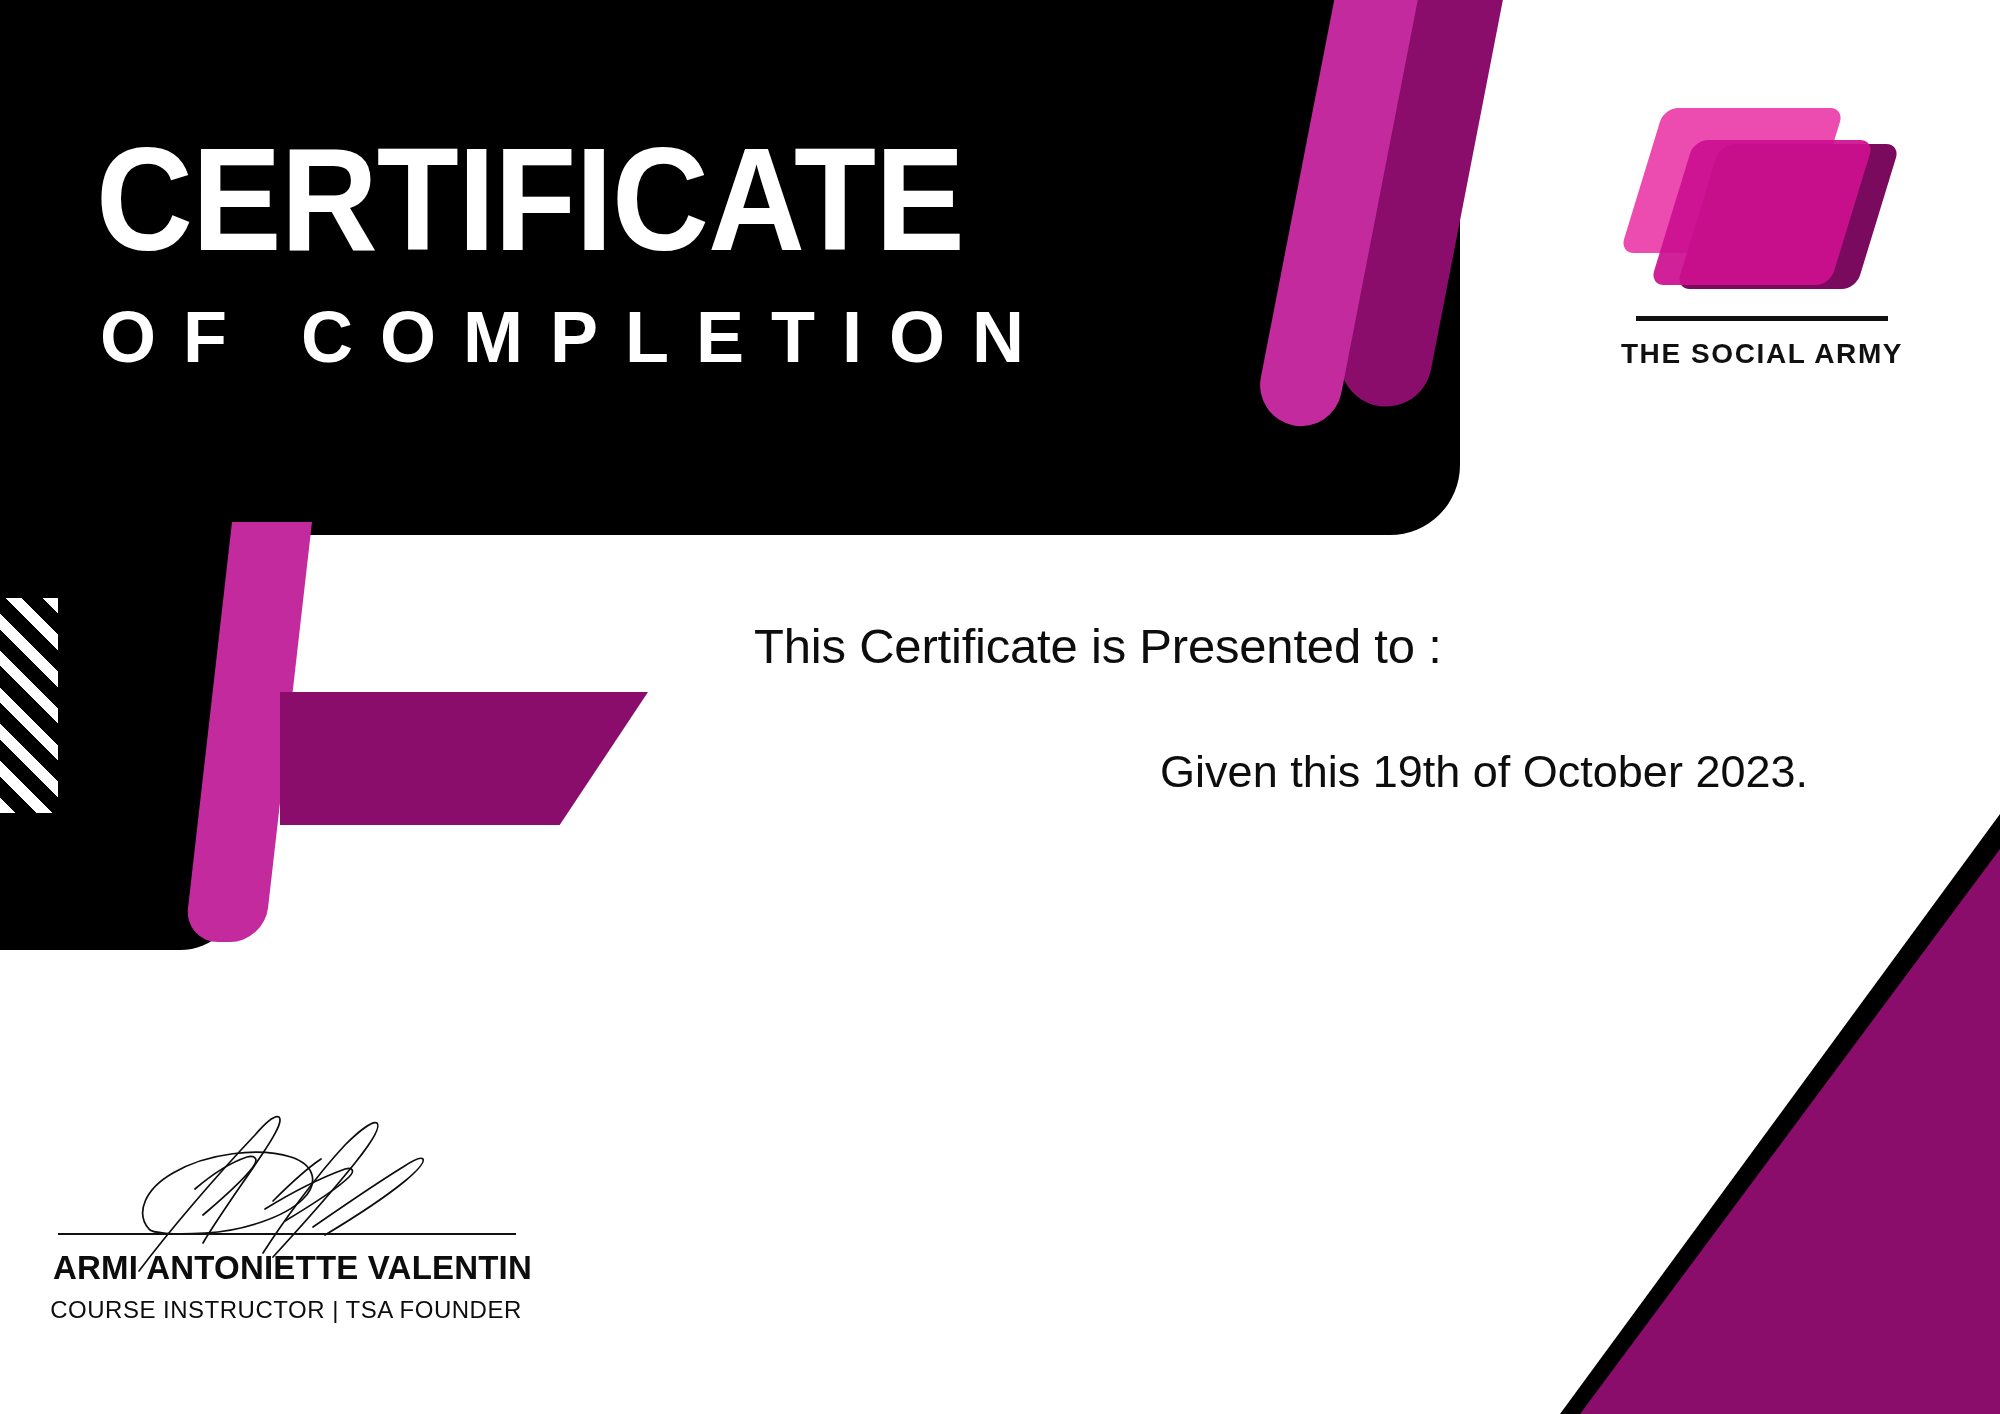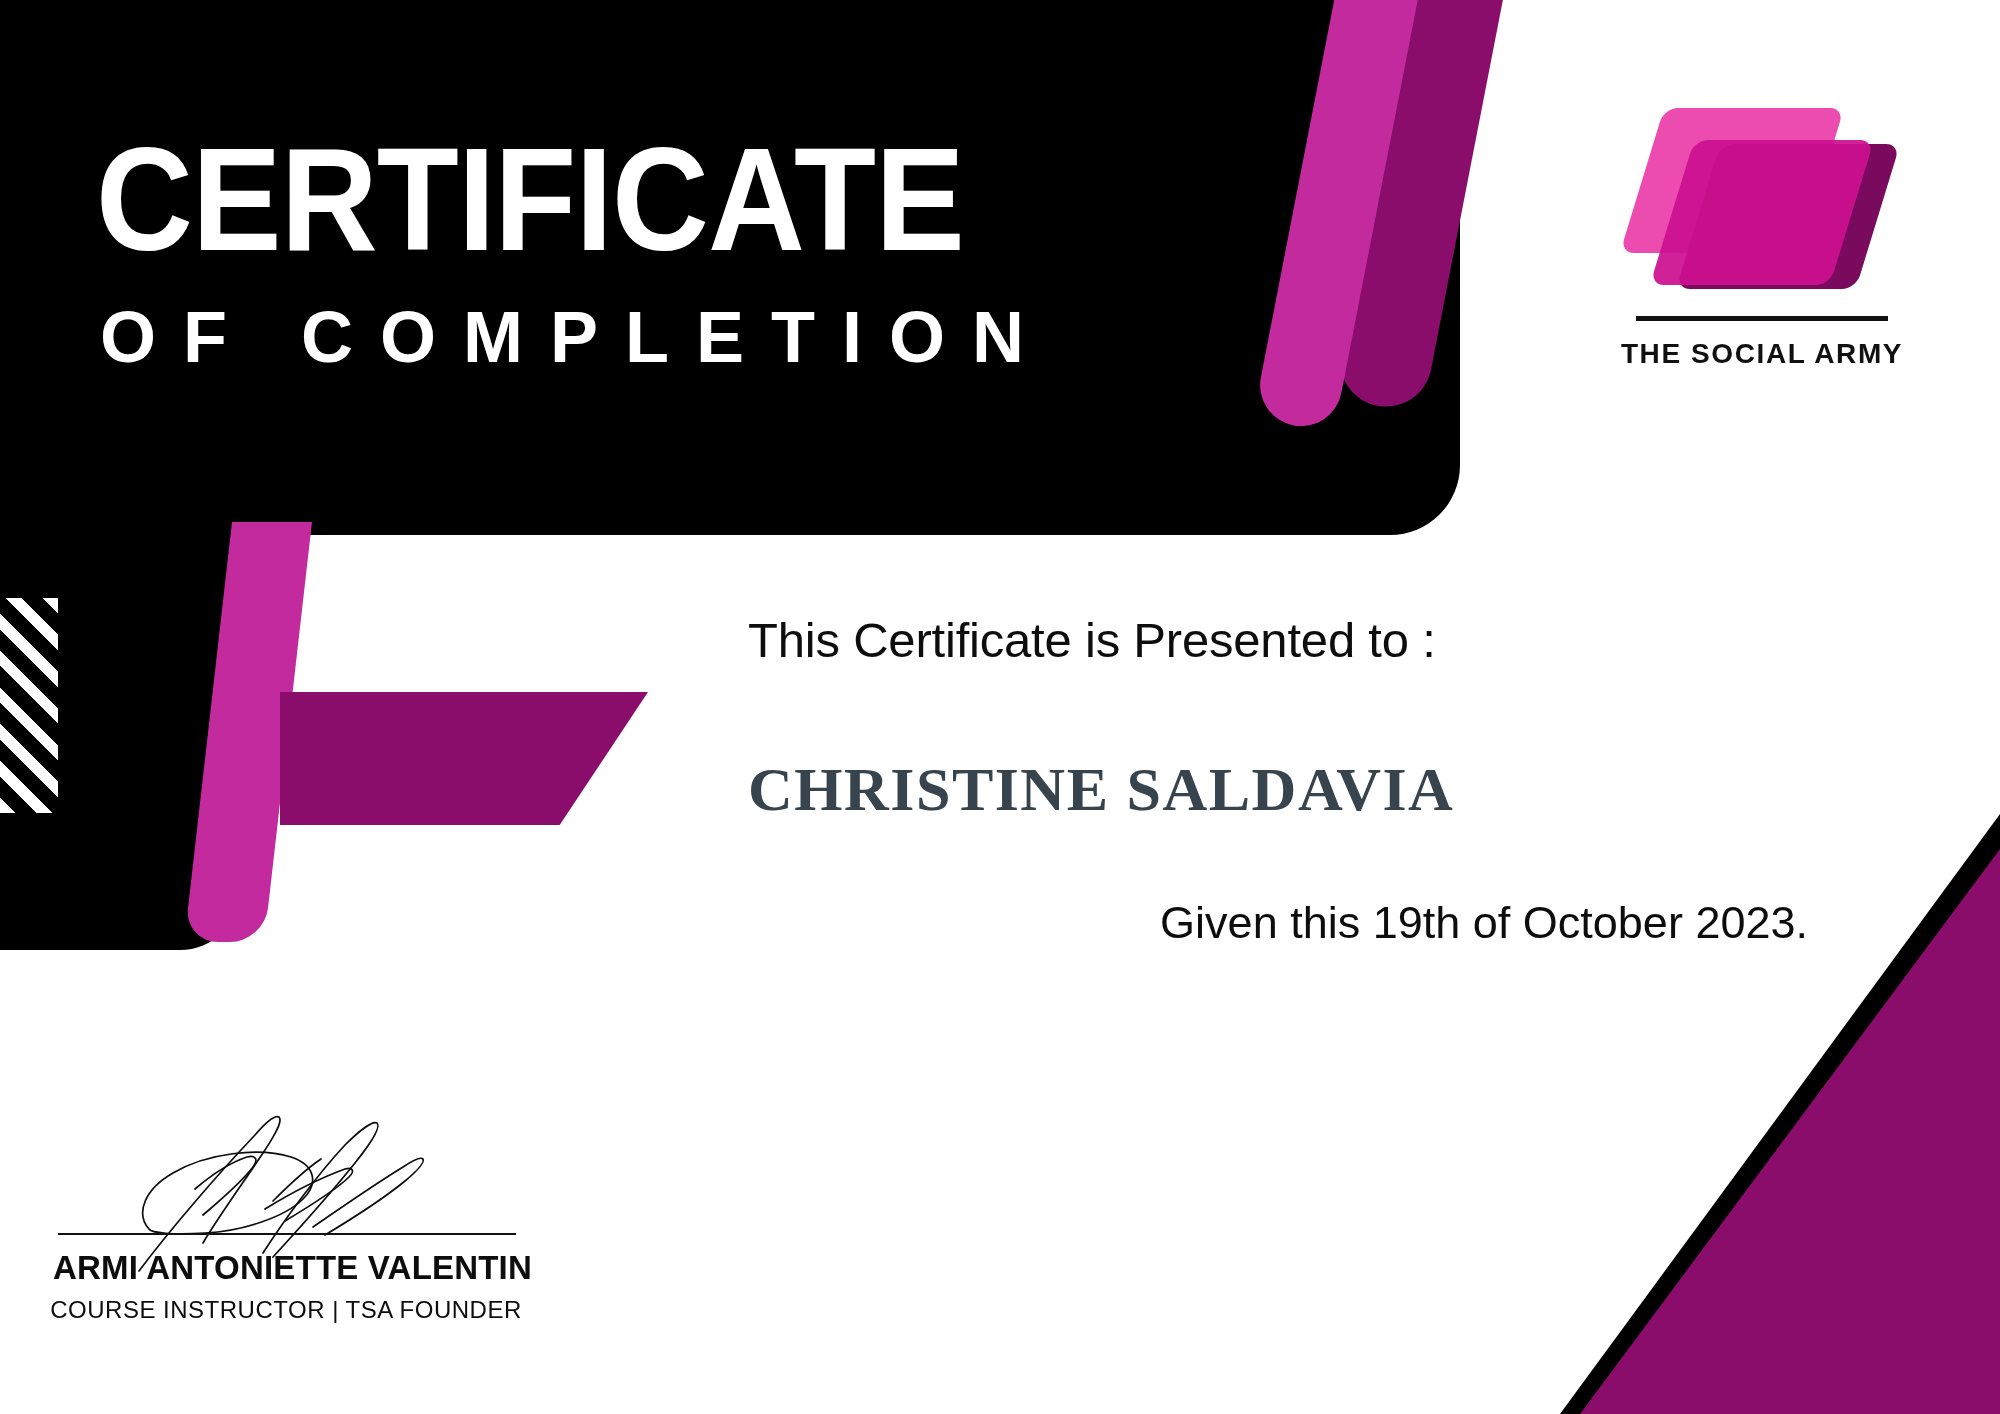--- a/index.html
+++ b/index.html
@@ -200,21 +200,21 @@
     top: 612px;
     width: 1060px;
     z-index: 15;
   }
   .presented-to {
     font-family: "Liberation Sans", sans-serif;
     font-size: 49px;
     font-weight: 400;
     color: #0d0d0d;
     letter-spacing: -0.2px;
-    margin: 0;
+    margin: 6px;
   }
   .recipient {
     font-family: "Liberation Serif", serif;
     font-size: 62px;
     font-weight: 700;
     letter-spacing: 1.5px;
     color: #37444d;
     margin: 86px 0 0 0;
   }
   .description {
@@ -307,21 +307,20 @@
       <div class="para para-light"></div>
       <div class="para para-dark"></div>
       <div class="para para-mid"></div>
     </div>
     <div class="logo-rule"></div>
     <div class="logo-text">THE SOCIAL ARMY</div>
   </div>
 
   <div class="body-col">
     <p class="presented-to">This Certificate is Presented to :</p>
-    <p class="recipient">CHRISTINE SALDAVIA</p>
     <p class="given-date">Given this 19th of October 2023.</p>
   </div>
 
   <div class="sig-block">
     <svg class="sig-svg" viewBox="0 0 420 170">
       <g fill="none" stroke="#0d0d0d" stroke-width="1.7" stroke-linecap="round" stroke-linejoin="round">
         <path d="M72 124 C 58 108, 68 84, 96 68 C 130 48, 182 42, 214 52 C 238 60, 242 78, 226 94 C 208 112, 166 126, 128 128 C 96 130, 74 128, 72 124 Z"></path>
         <path d="M62 166 C 92 126, 140 70, 178 30 C 190 16, 198 10, 202 12 C 206 16, 198 30, 186 48 C 166 78, 140 114, 126 138"></path>
         <path d="M118 84 C 132 72, 152 58, 170 52 C 178 50, 182 54, 176 62 C 164 78, 140 98, 126 110"></path>
         <path d="M186 148 C 204 120, 238 72, 268 40 C 284 24, 296 16, 300 18 C 304 22, 294 38, 278 58 C 254 88, 218 128, 196 152"></path>

